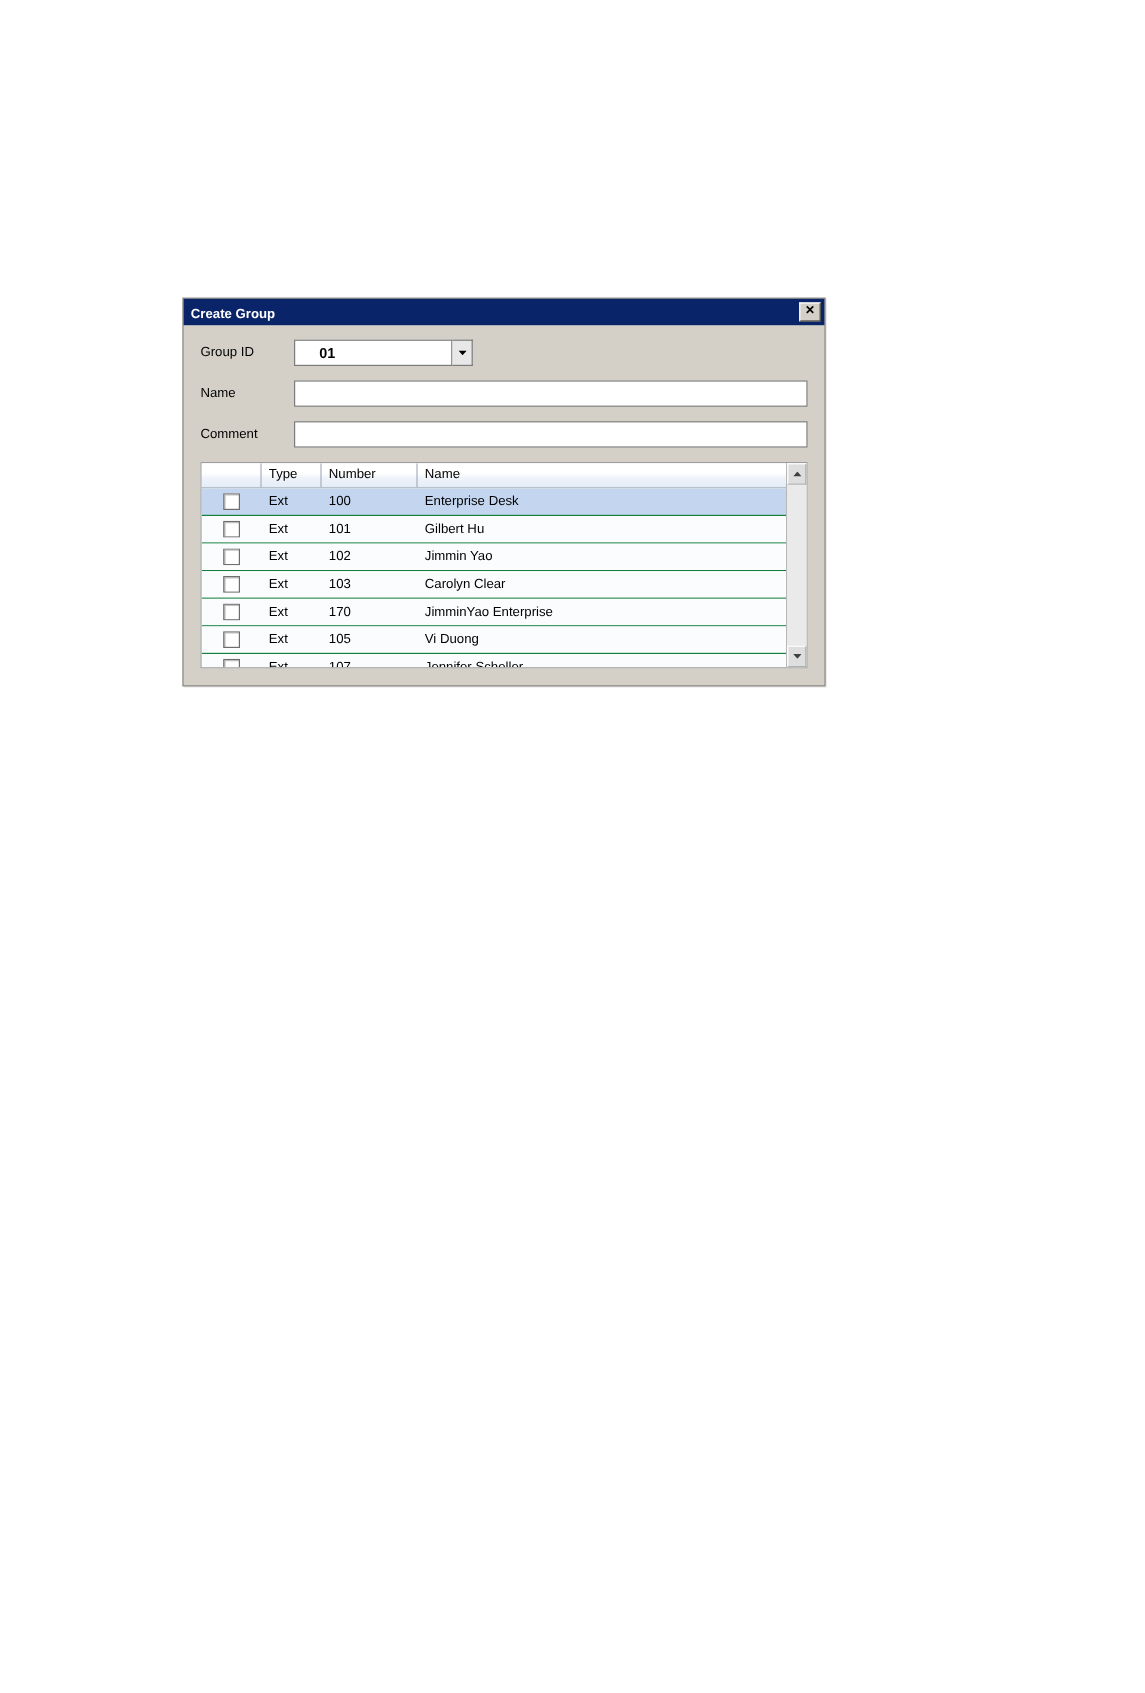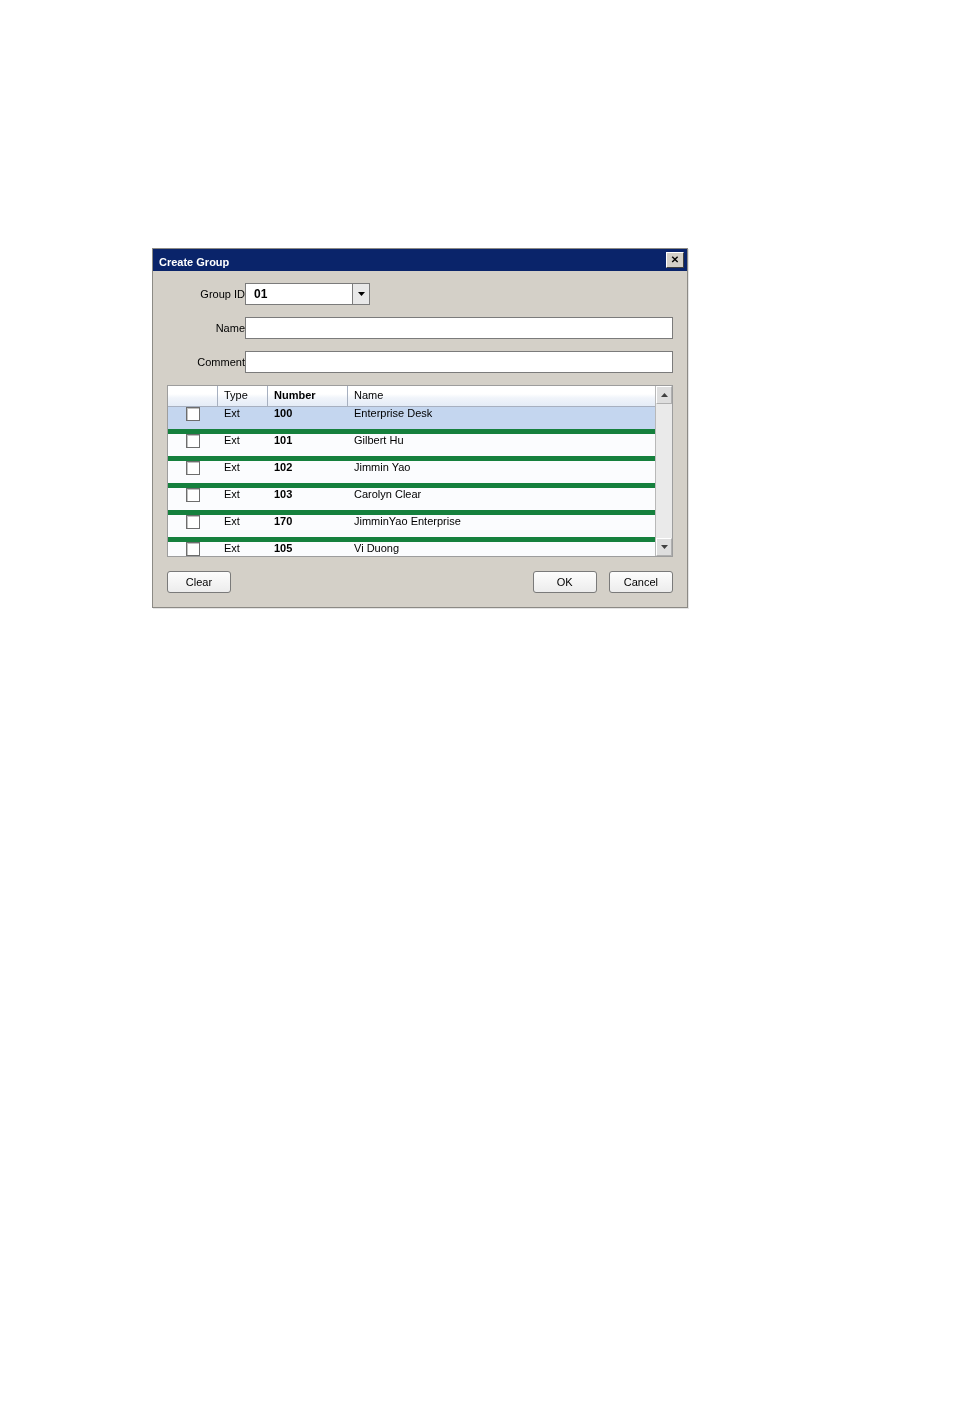--- a/index.html
+++ b/index.html
@@ -52,35 +52,34 @@
     padding: 12px 14px 14px 14px;
   }
   .form-row {
     display:flex;
     align-items:center;
     margin-bottom: 12px;
   }
   .form-label {
     width: 78px;
     color:#000;
-    text-align:right;
   }
   .combo {
     display:flex;
     align-items:stretch;
   }
   .combo-input {
     width: 90px;
     height: 20px;
     border:1px solid #7b7b7b;
     background:#fff;
     font-weight:bold;
     font-family:inherit;
     font-size:12px;
-    padding:0 8px;
+    padding:0 20px;
     outline:none;
   }
   .combo-btn {
     width:16px;
     border:1px solid #7b7b7b;
     border-left:none;
     background:#e8e8e8;
     display:flex;
     align-items:center;
     justify-content:center;
@@ -121,32 +120,32 @@
     border-right:1px solid #a7b0c0;
     padding:3px 6px 0 6px;
     color:#000;
     font-size:11px;
     box-sizing:border-box;
     white-space:nowrap;
     overflow:hidden;
   }
   .col-chk { width:50px; }
   .col-type { width:50px; }
-  .col-num { width:80px;font-weight:bold; }
+  .col-num { width:80px; }
   .col-name { flex:1; border-right:none; }
   .grid-body {
     flex:1;
     overflow:hidden;
   }
   .grid-row {
     display:flex;
     height:22px;
-    border-bottom:5px solid #15803d;
+    border-bottom:1px solid #15803d;
     background:#fbfcfe;
-    align-items:flex-start;
+    align-items:center;
   }
   .grid-row.sel { background:#c4d6ef; }
   .gc {
     padding:0 6px;
     box-sizing:border-box;
     white-space:nowrap;
     overflow:hidden;
     color:#000;
     font-size:11px;
   }
@@ -310,22 +309,15 @@
         </div>
         <div class="sb-track"></div>
         <div class="sb-btn">
           <svg width="7" height="4" viewBox="0 0 7 4">
               <polygon points="0,0 7,0 3.5,4" fill="#404040"></polygon>
             </svg>
         </div>
       </div>
     </div>
 
-    <div class="btn-row">
-      <button class="btn">Clear</button>
-      <div class="btn-group-right">
-        <button class="btn">OK</button>
-        <button class="btn">Cancel</button>
-      </div>
-    </div>
 
   </div>
 </div>
 
 </body></html>

